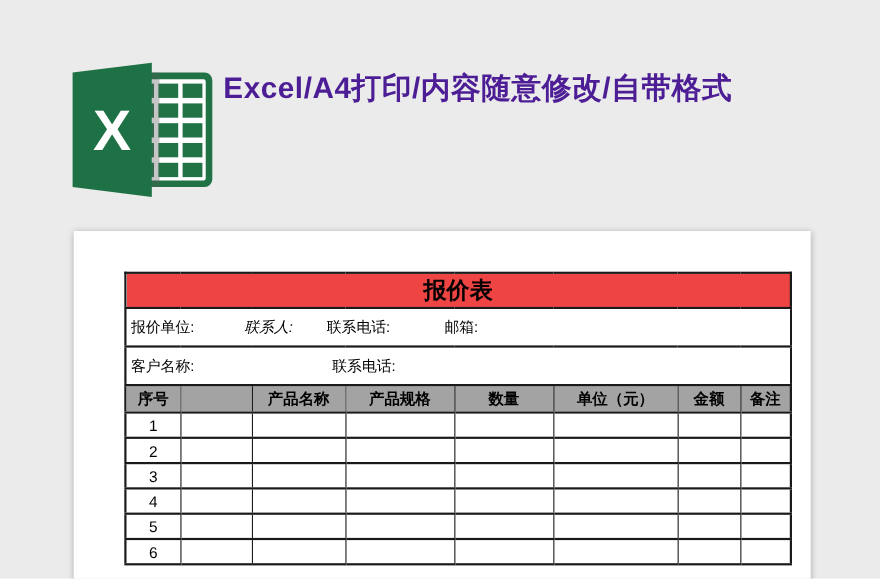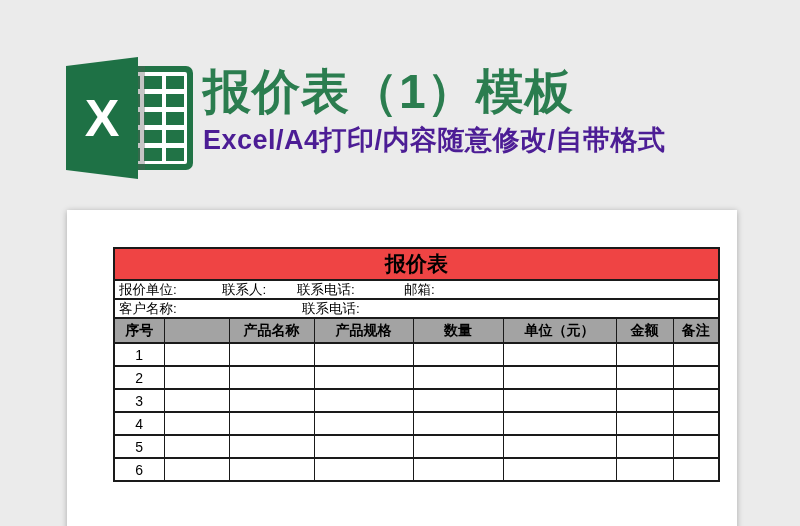--- a/index.html
+++ b/index.html
@@ -40,27 +40,27 @@
   .quote-table td {
     border:1px solid #1a1a1a;
     border-bottom-width:2px;
     padding:0; overflow:hidden;
     font-size:14px; vertical-align:middle;
   }
   td.band-cell {
     height:32px; background:#ef4444;
     text-align:center; font-size:21px; font-weight:700;
   }
-  td.info-cell { height:19px; position:relative; background:#ffffff; }
+  td.info-cell { height:35px; position:relative; background:#ffffff; }
   .info-label {
     position:absolute; top:50%; transform:translateY(-50%);
     font-size:13.5px; font-weight:500; white-space:nowrap;
   }
   .pos-a { left:4px; }   
-  .pos-b { left:107px; } 
+  .pos-b { left:107px;font-style:italic; } 
   .pos-c { left:182px; } 
   .pos-d { left:289px; } 
   .pos-e { left:187px; } 
   td.col-head {
     height:25px; background:#a3a3a3;
     text-align:center; font-weight:700; font-size:14px;
   }
   td.data-cell { height:23px; background:#ffffff; text-align:center; font-size:14px; }
 </style>
 </head>
@@ -93,21 +93,20 @@
       </g>
 
       <rect x="74" y="11" width="7" height="104" fill="rgba(90,90,90,0.35)"></rect>
     </g>
 
     <polygon points="2,11 74,2 74,124 2,115" fill="#1e7145"></polygon>
     <text x="38" y="81" text-anchor="middle" font-size="52" font-weight="bold" font-family="Liberation Sans, DejaVu Sans, sans-serif" fill="#ffffff">X</text>
   </svg>
 
   <div class="title-block">
-    <div class="main-title">报价表（1）模板</div>
     <div class="sub-title">Excel/A4打印/内容随意修改/自带格式</div>
   </div>
 </div>
 
 <div class="page">
   <table class="quote-table">
     <colgroup>
       <col style="width:50px">
         <col style="width:65px">
         <col style="width:85px">

